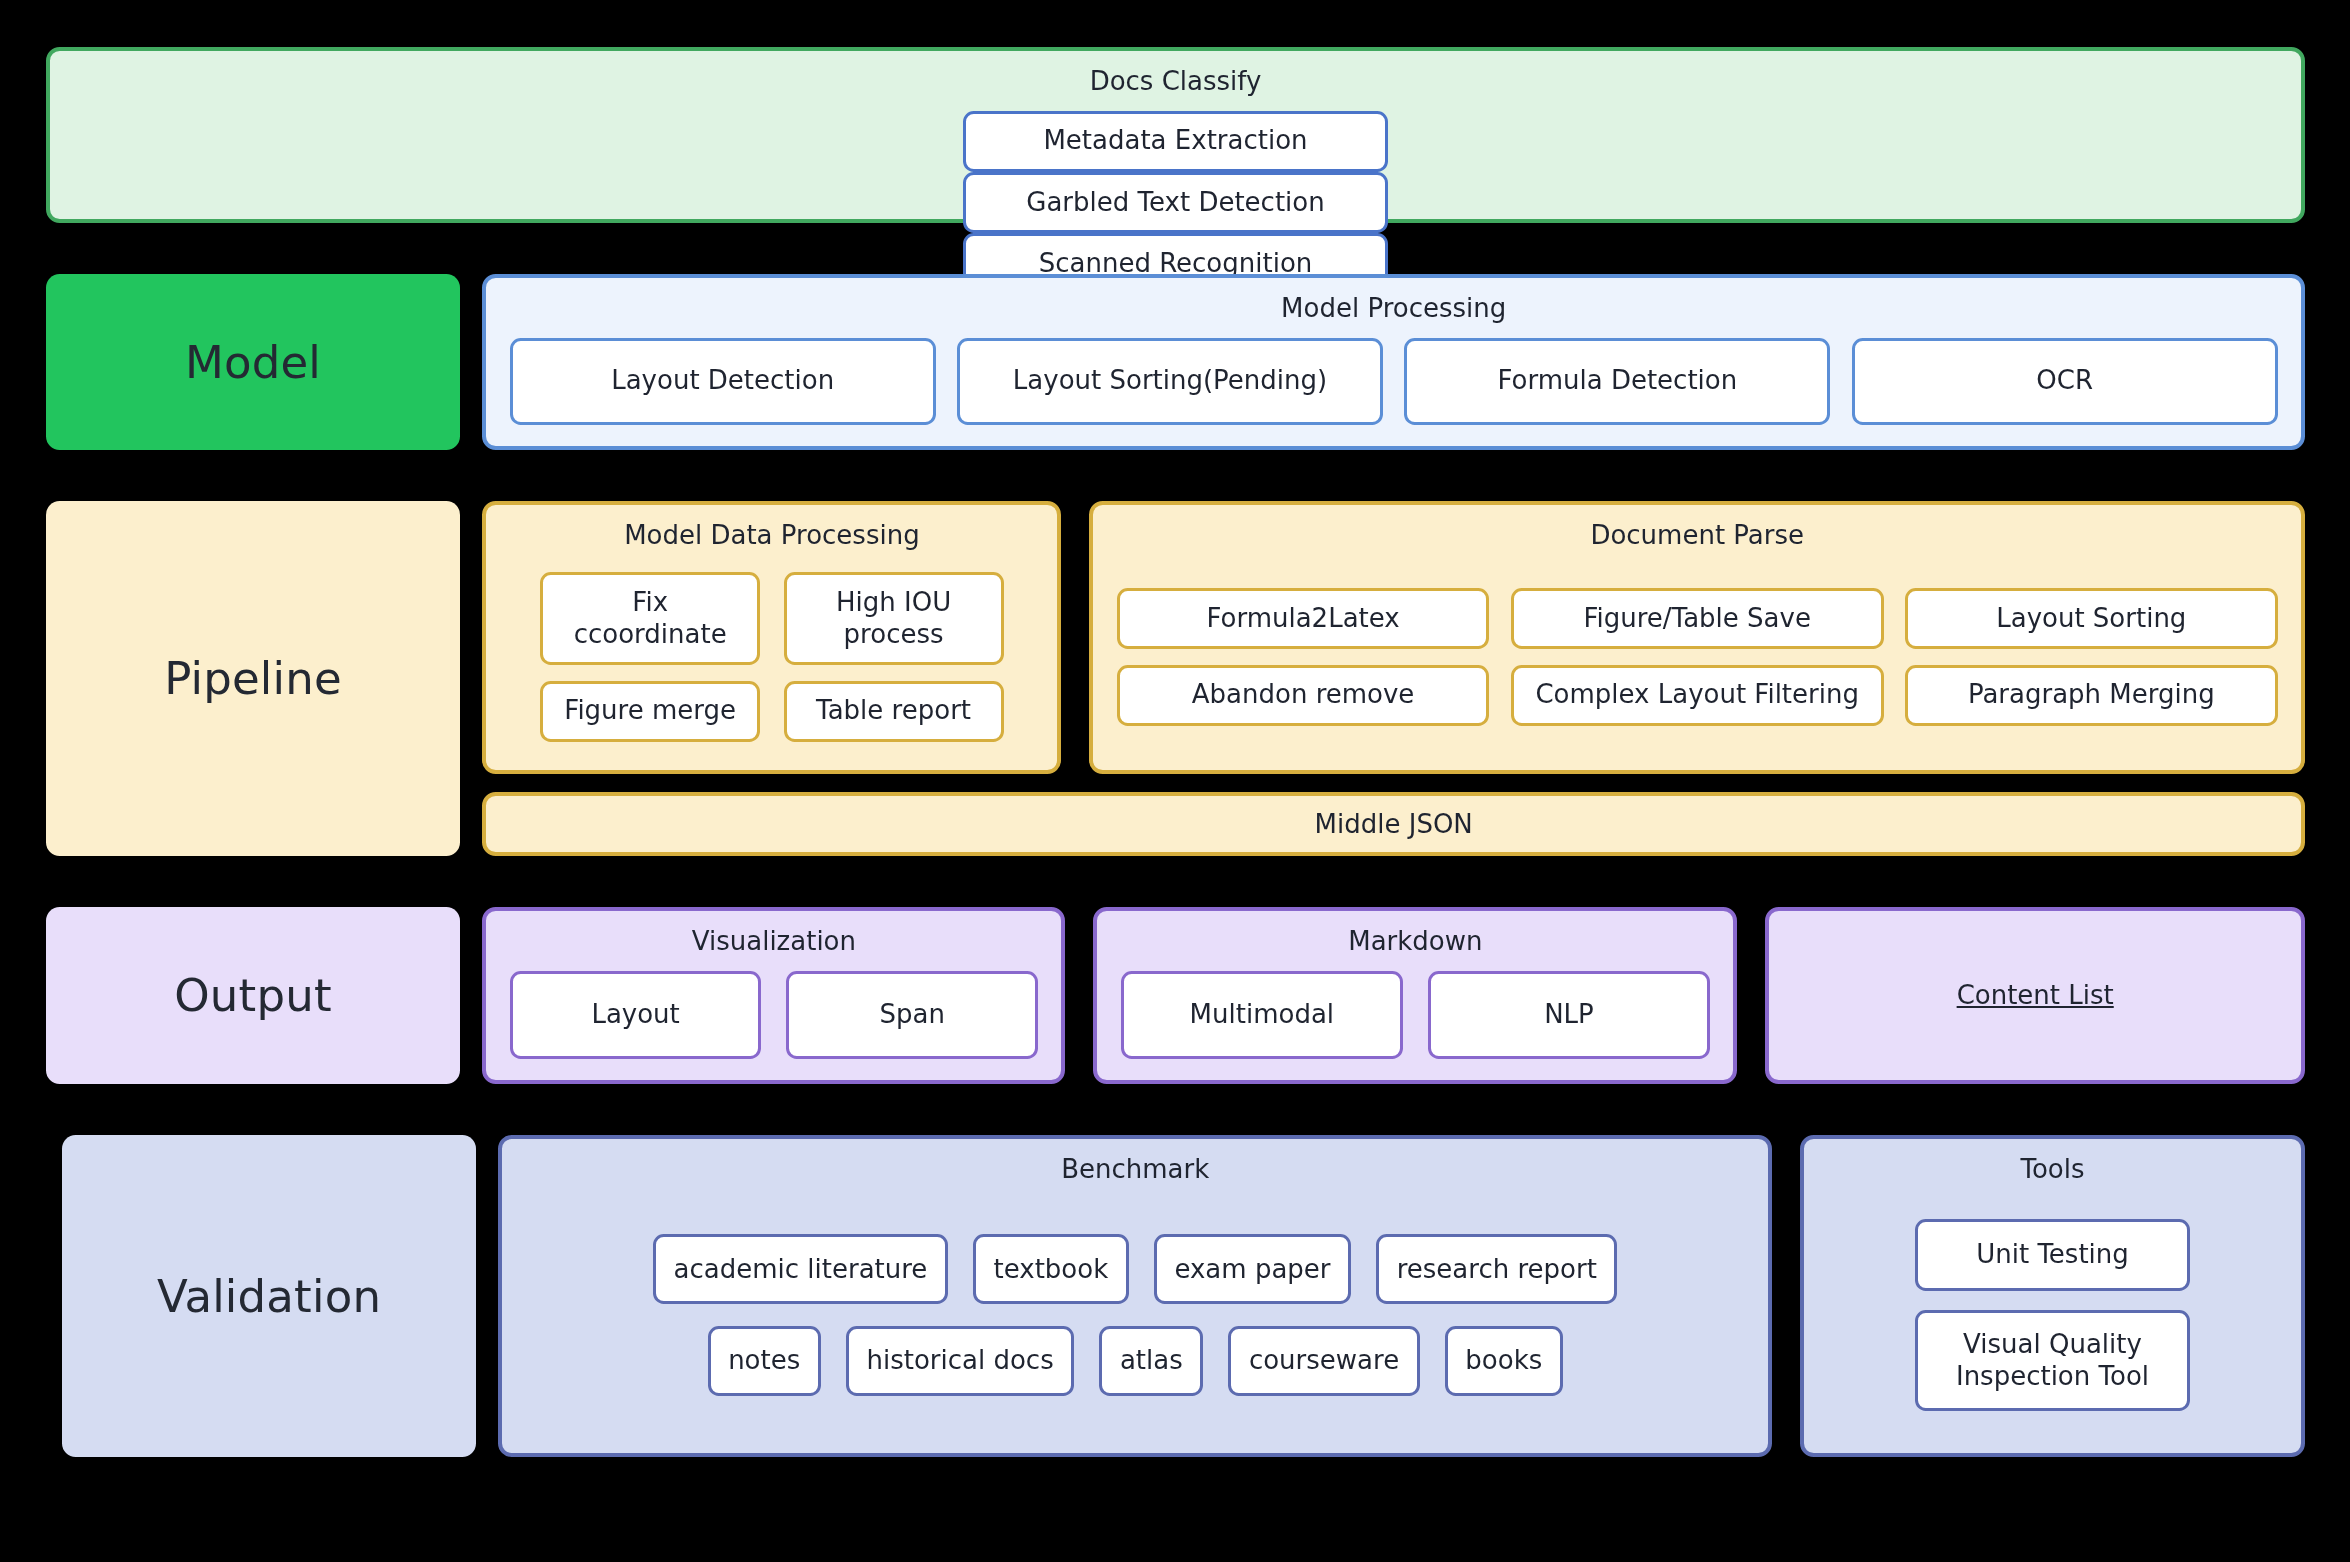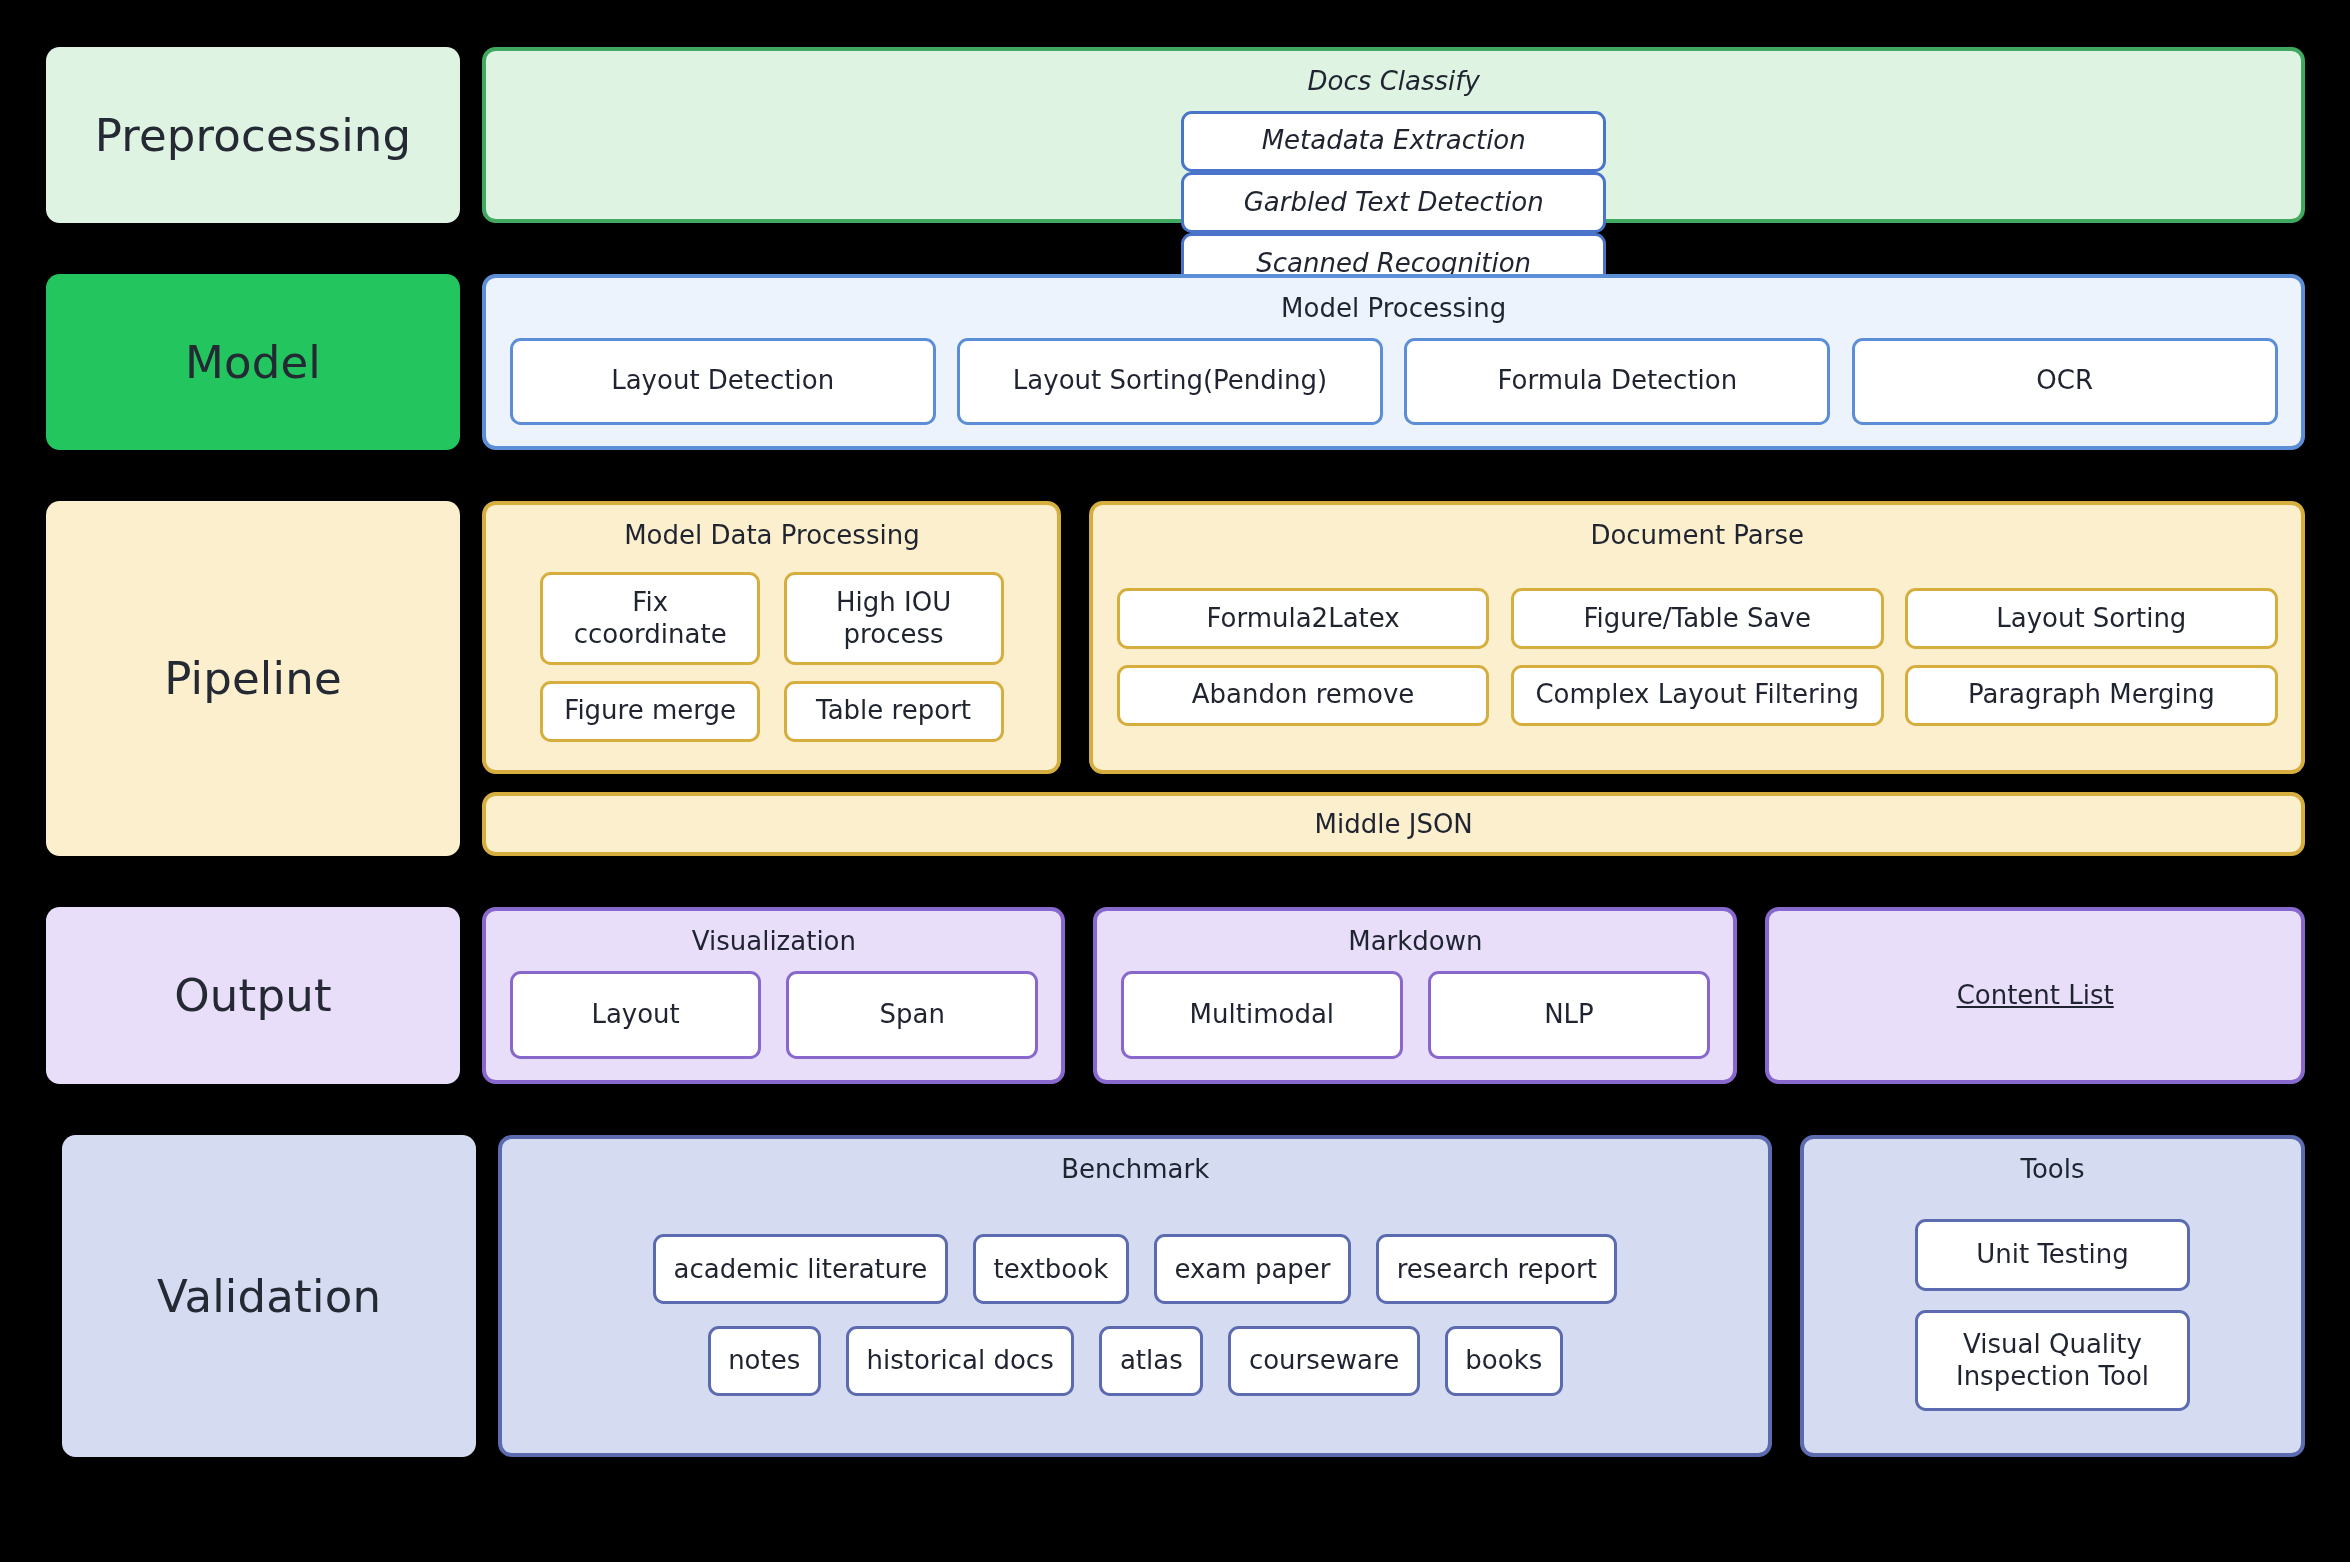--- a/index.html
+++ b/index.html
@@ -176,26 +176,23 @@
   }
   #panel-tools .chip { width: 275px; min-height: 72px; }
   #panel-tools .chip.two-line { min-height: 101px; }
 </style>
 </head>
 <body>
 
 <div class="diagram">
 
   <div class="row" id="row-preprocessing">
-    <div class="stage-label green">
-      <span>Preprocessing</span>
-    </div>
-    <div class="stage-body">
-      <div class="stage-cols">
-        <div class="panel green" style="flex:1 1 auto;font-style:italic;">
+    <div class="stage-body">
+      <div class="stage-cols">
+        <div class="panel green" style="flex:1 1 auto;">
           <div class="panel-title">Docs Classify</div>
           <div class="panel-grid">
             <div class="chip bgreen">Metadata Extraction</div>
             <div class="chip bgreen">Garbled Text Detection</div>
             <div class="chip bgreen">Scanned Recognition</div>
           </div>
         </div>
       </div>
     </div>
   </div>

